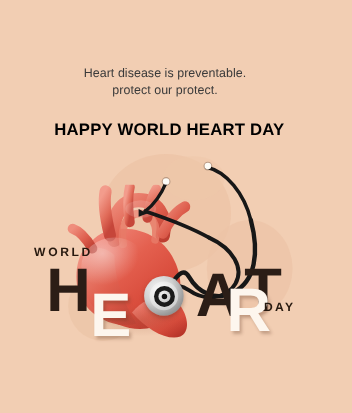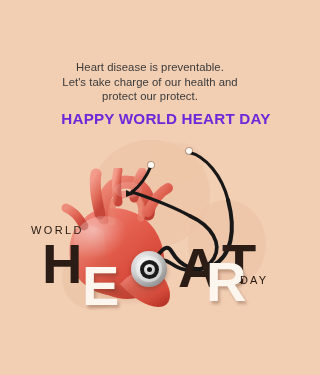--- a/index.html
+++ b/index.html
@@ -25,34 +25,34 @@
     position:absolute;left:0;top:60px;width:300px;text-align:center;
   }
   .copy .line{
     display:block;
     color:#3a3a3a;
     font-size:11.3px;
     line-height:14.6px;
     letter-spacing:.05px;
   }
   .headline{
-    position:absolute;left:16px;top:110px;width:300px;text-align:center;
-    color:#6d28d9;
+    position:absolute;left:4px;top:110px;width:300px;text-align:center;
+    color:#000000;
     font-size:15.2px;
     font-weight:bold;
     letter-spacing:.2px;
   }
 
   
   .lockup{position:absolute;left:0;top:0;width:300px;height:375px;}
   .word-small{
     position:absolute;
     color:#27190f;
     font-size:11px;
-    font-weight:normal;
+    font-weight:bold;
     letter-spacing:2.4px;
   }
   .w-world{left:31px;top:224px;}
   .w-day{left:240px;top:274px;letter-spacing:2.1px;}
 
   .big{
     position:absolute;
     font-size:56px;
     font-weight:bold;
     line-height:1;
@@ -116,21 +116,20 @@
 
 <div id="poster">
 
   <div class="blob blob-a"></div>
   <div class="blob blob-b"></div>
   <div class="blob blob-c"></div>
   <div class="blob blob-d"></div>
 
   <div class="copy">
     <span class="line">Heart disease is preventable.</span>
-    <span class="line">Let's take charge of our health and</span>
     <span class="line">protect our protect.</span>
   </div>
 
   <div class="headline">HAPPY WORLD HEART DAY</div>
 
   <div class="heart-wrap">
     <div class="heart-shadow"></div>
     <svg width="130" height="150" viewBox="0 0 130 150">
       <defs>
         <linearGradient id="gBody" x1="0.15" y1="0.1" x2="0.85" y2="0.95">

